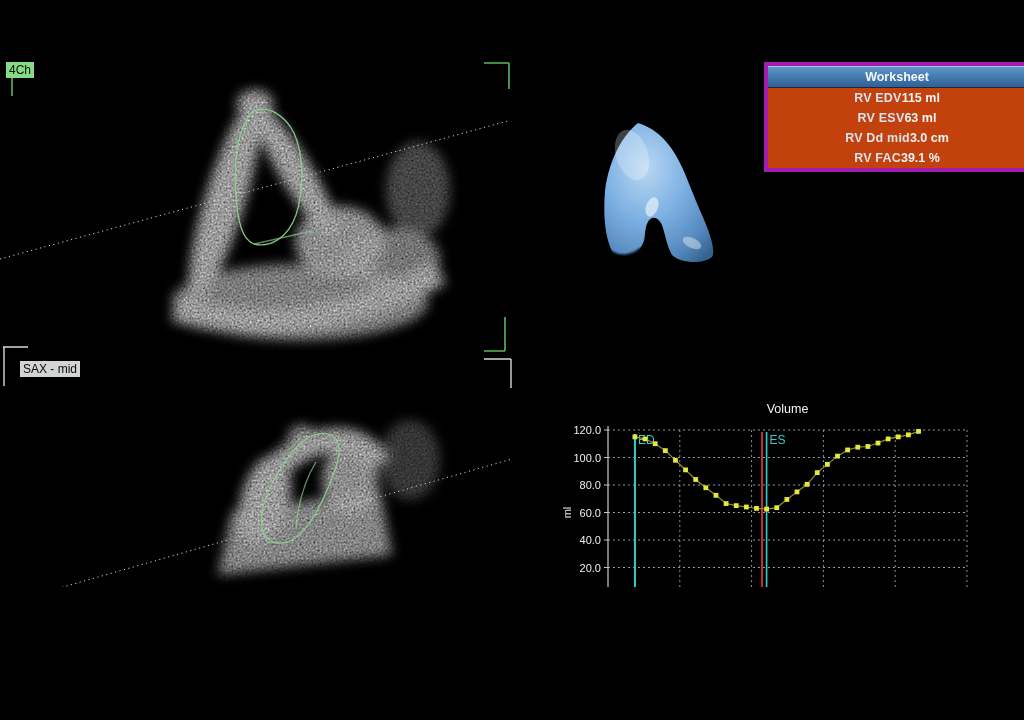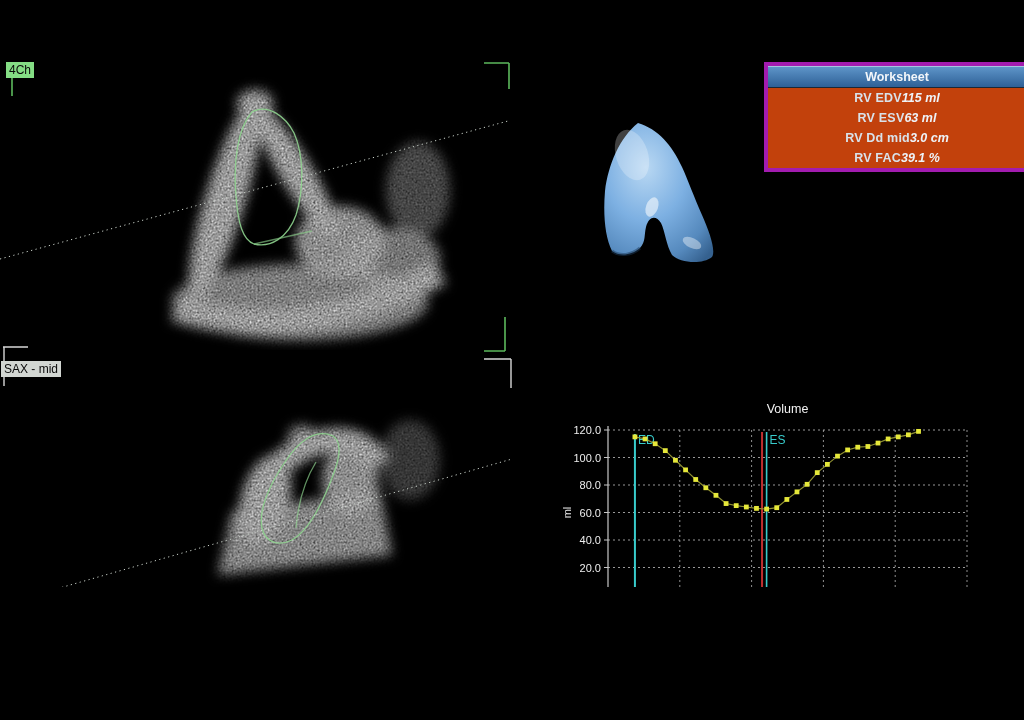--- a/index.html
+++ b/index.html
@@ -2,32 +2,32 @@
 <html><head>
 <meta charset="utf-8">
 <style>
   html,body{margin:0;padding:0;background:#000;}
   #screen{position:relative;width:1024px;height:587px;background:#000;overflow:hidden;
           font-family:"Liberation Sans",sans-serif;}
   svg{position:absolute;display:block;}
   .badge{position:absolute;font-size:12px;line-height:1;padding:2px 3px;color:#0a0a0a;
          font-family:"Liberation Sans",sans-serif;white-space:nowrap;z-index:5;}
   #badge-4ch{left:6px;top:62px;background:#84dd84;}
-  #badge-sax{left:1px;top:361px;background:#d2d6d2;}
+  #badge-sax{left:20px;top:361px;background:#d2d6d2;}
   
   #worksheet{position:absolute;left:764px;top:62px;width:258px;background:#c2410c;
              border:4px solid #a21caf;z-index:4;}
   #ws-header{height:21px;display:flex;align-items:center;justify-content:center;
              background:linear-gradient(#6097cb,#2e6096);border-bottom:1px solid #1b2836;
              box-shadow:inset 0 1px 0 #a6c4de;}
   #ws-header span{color:#f2f6fa;font-size:12.5px;font-weight:bold;}
   .ws-row{height:20px;display:flex;align-items:center;justify-content:center;
           padding:0 3px;}
   .ws-label{color:#d9e2ea;font-size:12.5px;font-weight:bold;letter-spacing:.2px;}
-  .ws-value{color:#eef3f8;font-size:12.5px;font-weight:bold;font-style:italic;}
+  .ws-value{color:#eef3f8;font-size:12.5px;font-weight:bold;}
 </style>
 </head>
 <body>
 
 <div id="screen">
 
   <svg id="us-top" width="512" height="360" viewBox="0 0 512 360" style="left:0;top:0">
     <defs>
       <filter id="soft6" x="-30%" y="-30%" width="160%" height="160%">
         <feGaussianBlur stdDeviation="6"></feGaussianBlur>

